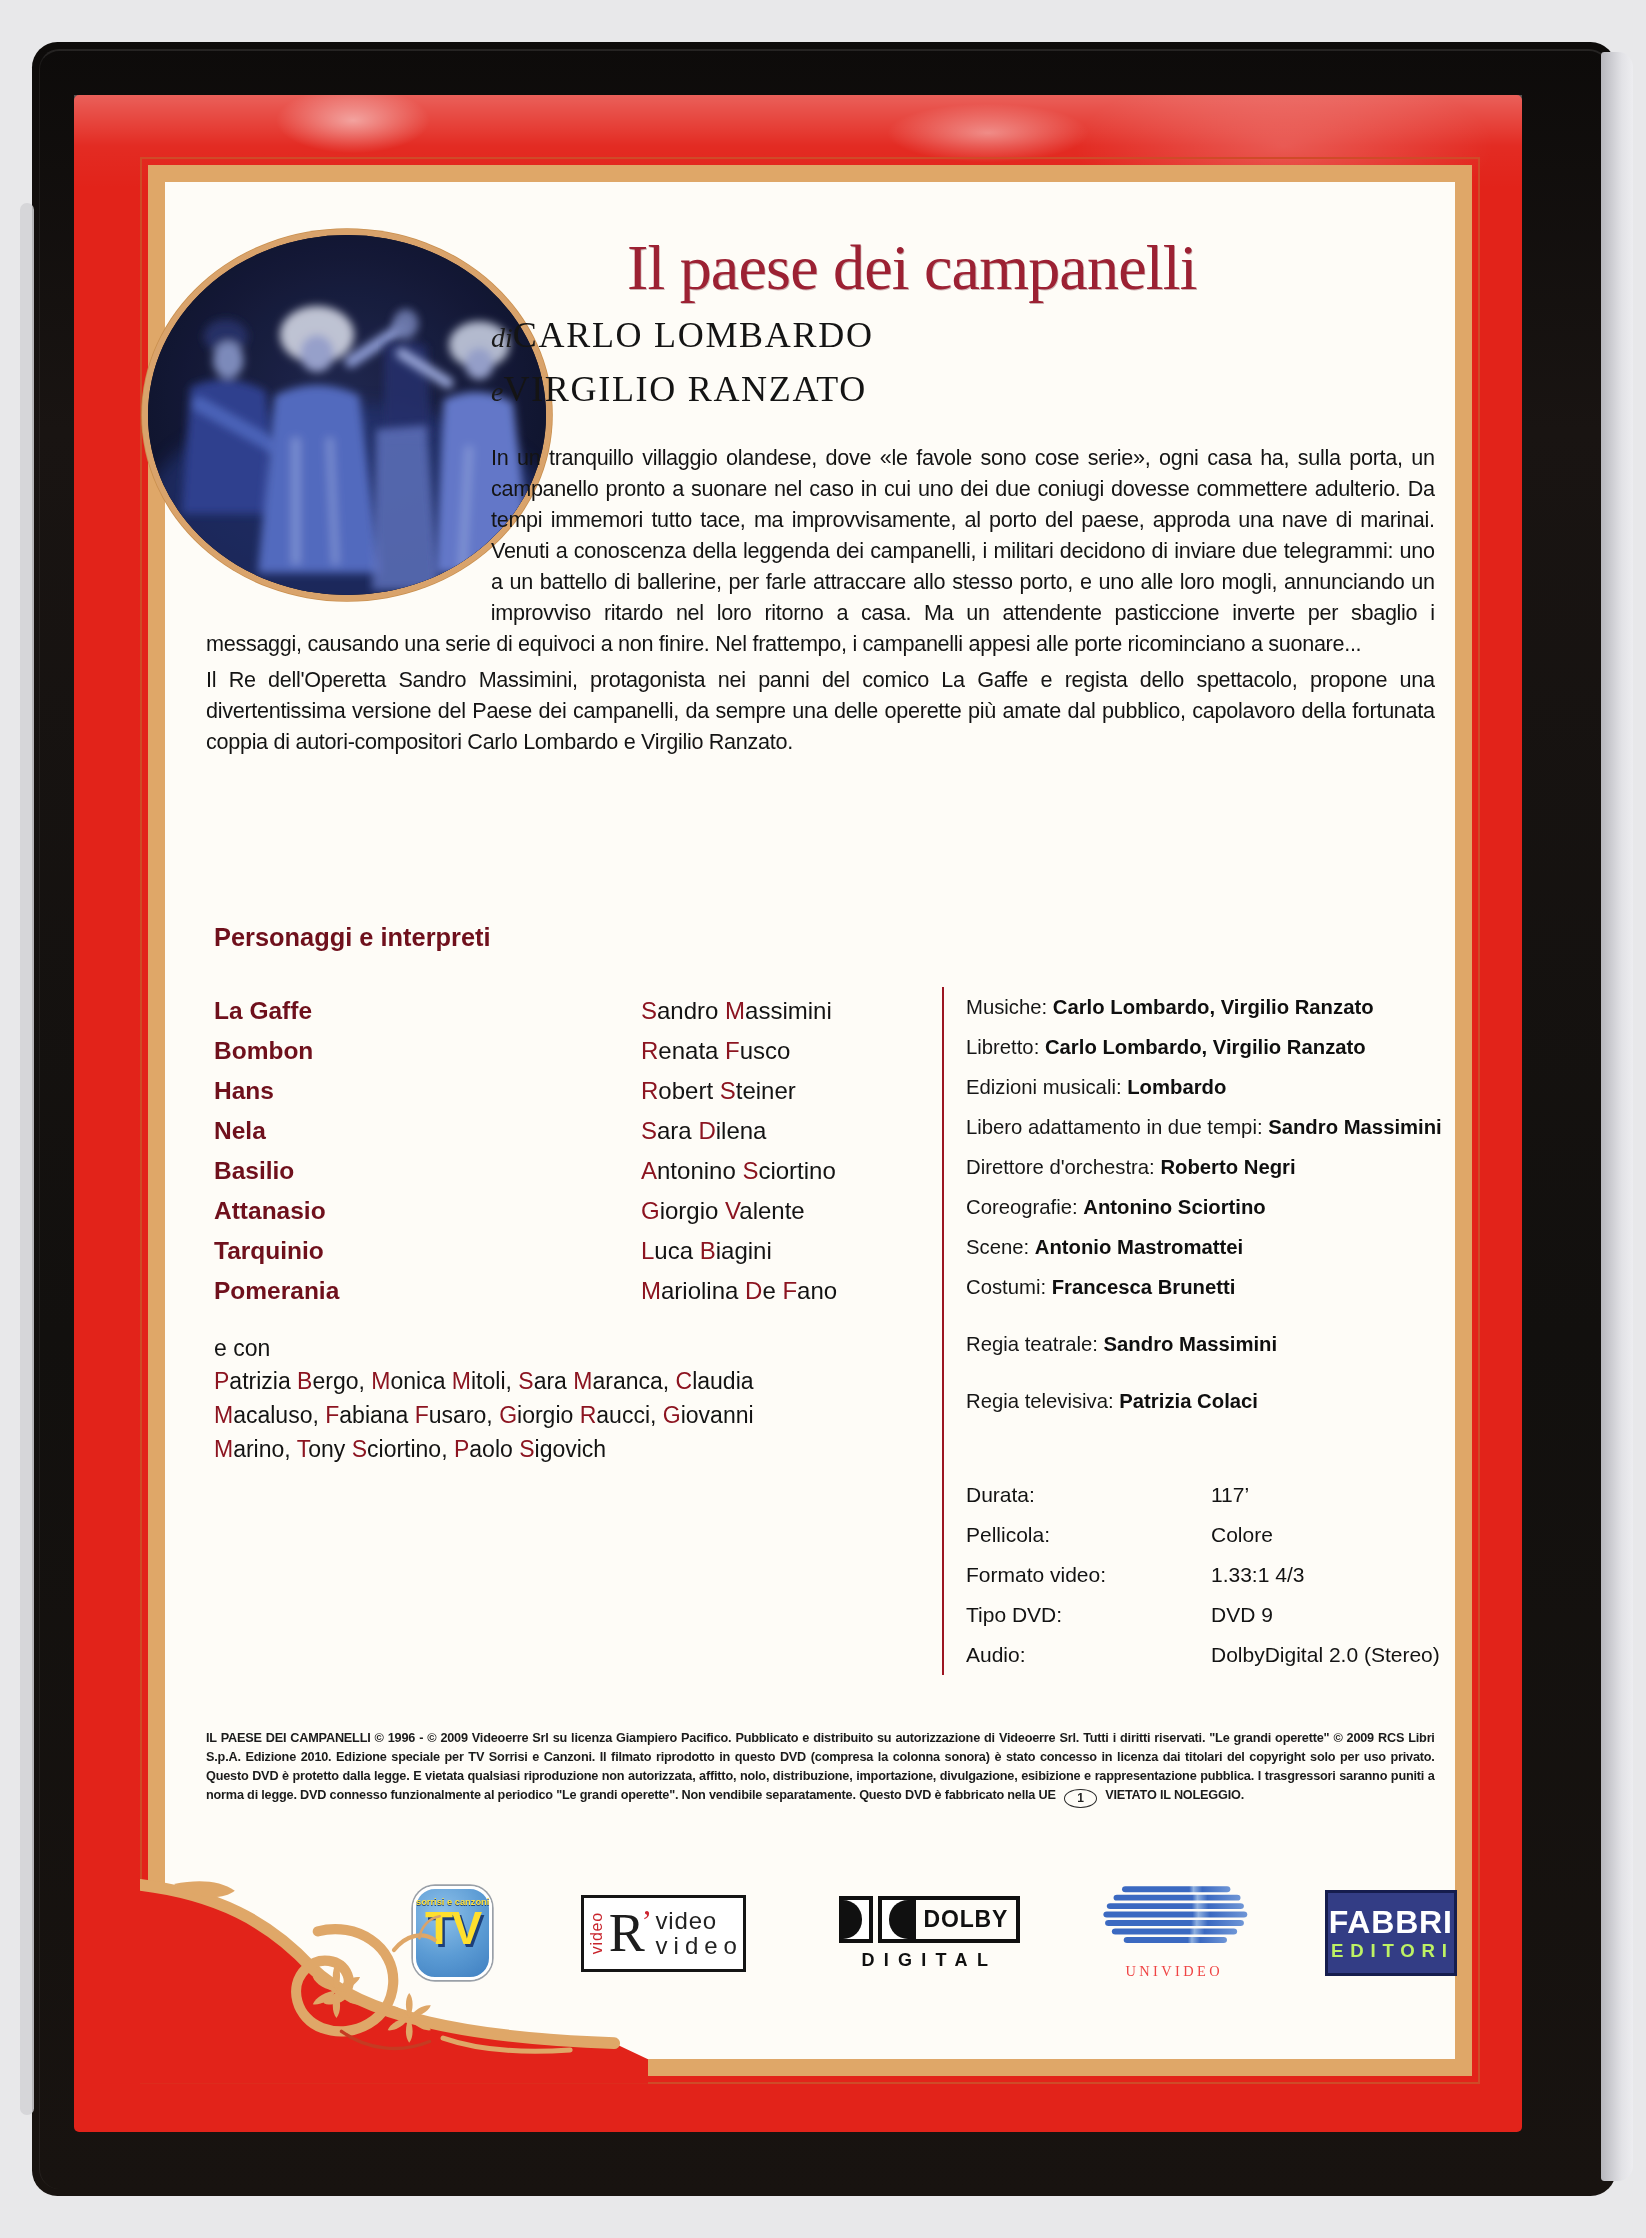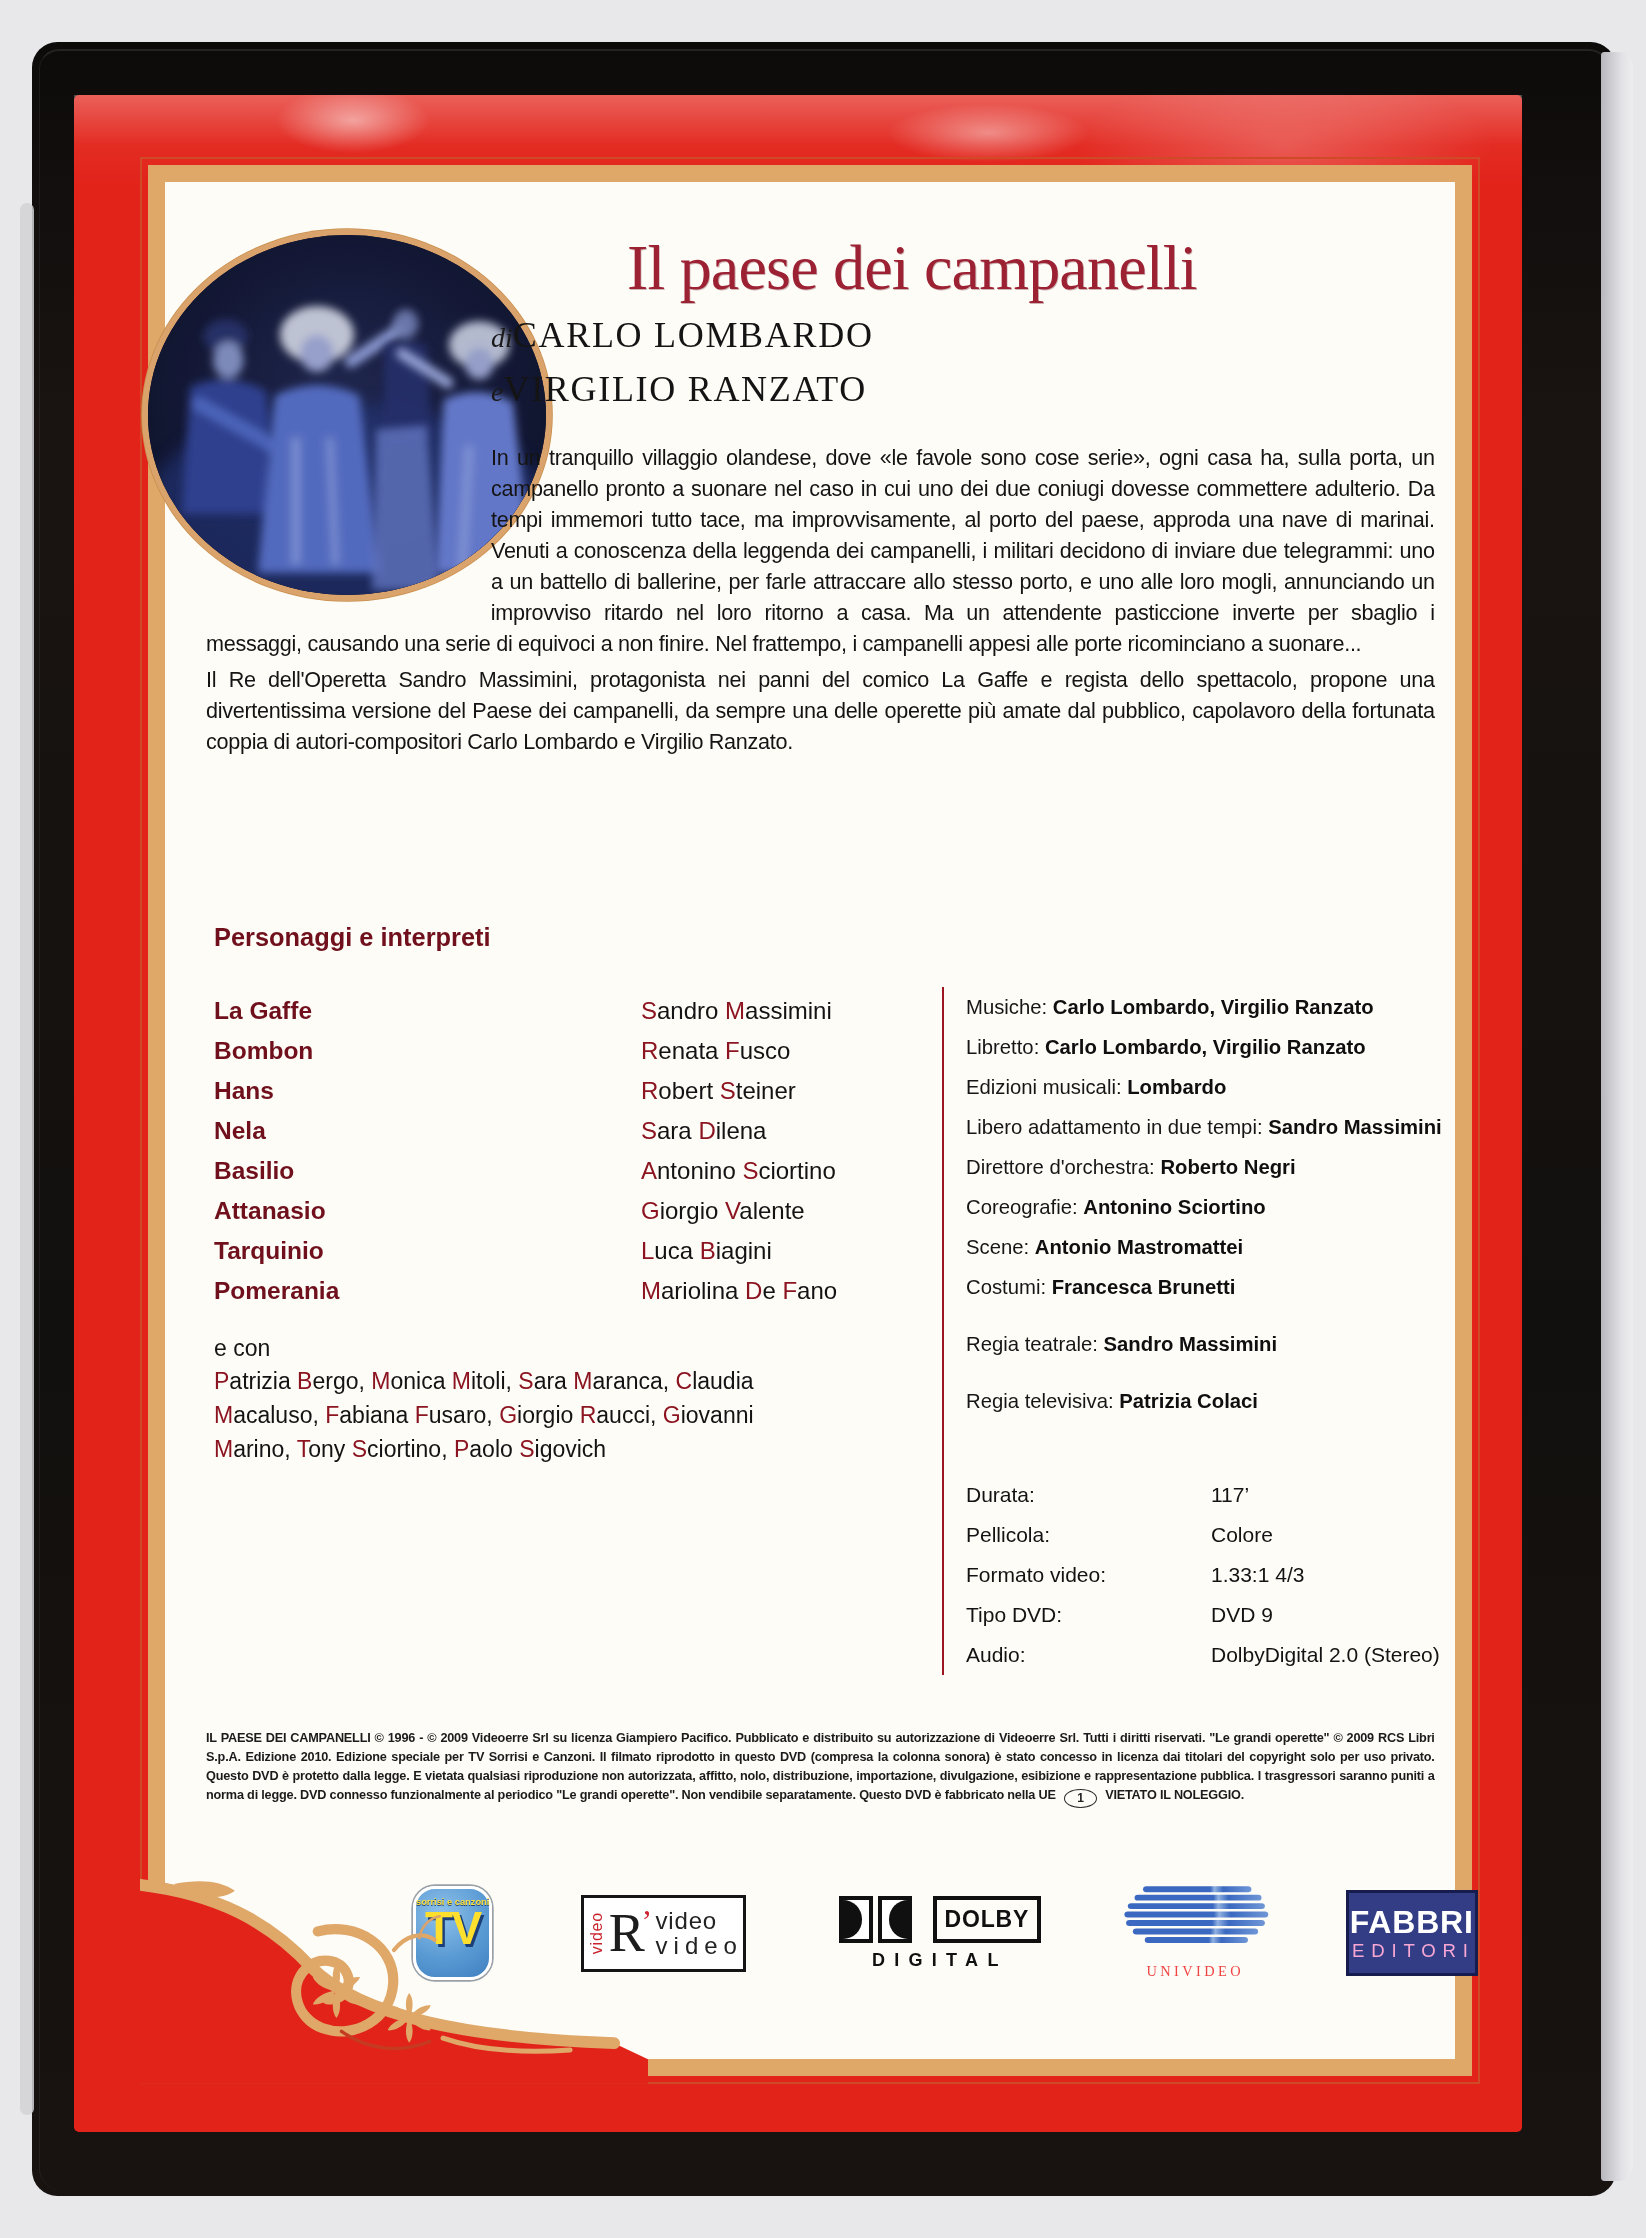--- a/index.html
+++ b/index.html
@@ -145,37 +145,37 @@
     writing-mode:vertical-rl;transform:rotate(180deg);
     color:#c8232b;font-size:16px;letter-spacing:0.8px;line-height:1;margin:1.7px 0 1.7px 5.1px;
   }
   .ve-r{font-family:"Liberation Serif", serif;font-size:54px;line-height:.9;color:#1d1d1d;margin-left:3.4px;}
   .ve-comma{color:#cc2430;font-size:32px;font-family:"Liberation Serif", serif;position:relative;left:-3.4px;top:-12px;}
   .ve-words{display:flex;flex-direction:column;justify-content:center;margin-left:0px;}
   .ve-w1{font-size:24px;color:#222;letter-spacing:0.8px;line-height:1.05;}
   .ve-w2{font-size:24px;color:#222;letter-spacing:6px;line-height:1.05;}
   
   .logo-dolby{margin-left:93px;display:flex;flex-direction:column;align-items:center;}
-  .dolby-top{display:flex;gap:21px;height:49px;}
+  .dolby-top{display:flex;gap:0;height:49px;}
   .dd{display:flex;gap:5.1px;}
   .d{width:34px;height:47px;border:4.2px solid #101010;background:#fff;position:relative;box-sizing:border-box;overflow:hidden;}
   .d-left::before{content:"";position:absolute;left:0;top:0;bottom:0;width:74%;background:#101010;border-radius:0 845px 845px 0;}
   .d-right::before{content:"";position:absolute;right:0;top:0;bottom:0;width:74%;background:#101010;border-radius:845px 0 0 845px;}
   .dolby-box{border:4.2px solid #101010;display:flex;align-items:center;padding:0 7.6px;font-weight:bold;font-size:23px;letter-spacing:0.8px;color:#101010;box-sizing:border-box;height:47px;}
   .dolby-sub{margin-top:4.2px;font-weight:bold;font-size:18px;letter-spacing:9.3px;color:#101010;}
   
   .logo-uni{margin-left:80px;display:flex;flex-direction:column;align-items:center;}
   .uni-text{margin-top:19px;font-family:"Liberation Serif", serif;font-weight:normal;font-size:14.4px;letter-spacing:3.4px;color:#ef4444;}
   
   .logo-fabbri{
     margin-left:76px;width:149px;height:86px;background:#333d85;border:3.4px solid #161d4e;
     display:flex;flex-direction:column;align-items:center;justify-content:center;box-sizing:border-box;
   }
   .fabbri-1{color:#fff;font-weight:900;font-size:32px;letter-spacing:0.8px;line-height:1;}
-  .fabbri-2{color:#f9a8d4;font-size:18.6px;letter-spacing:6.8px;line-height:1;margin-top:4.2px;text-indent:3.4px;}
+  .fabbri-2{color:#bef264;font-size:18.6px;letter-spacing:6.8px;line-height:1;margin-top:4.2px;text-indent:3.4px;font-weight:bold;}
   
   .flourish{position:absolute;left:-25.4px;bottom:-25.4px;width:508px;height:212px;pointer-events:none;}
   .clearfix::after{content:"";display:block;clear:both;}
 </style>
 </head>
 <body>
 
 <div class="case"></div>
 <div class="spine-right"></div>
 <div class="spine-left"></div>

